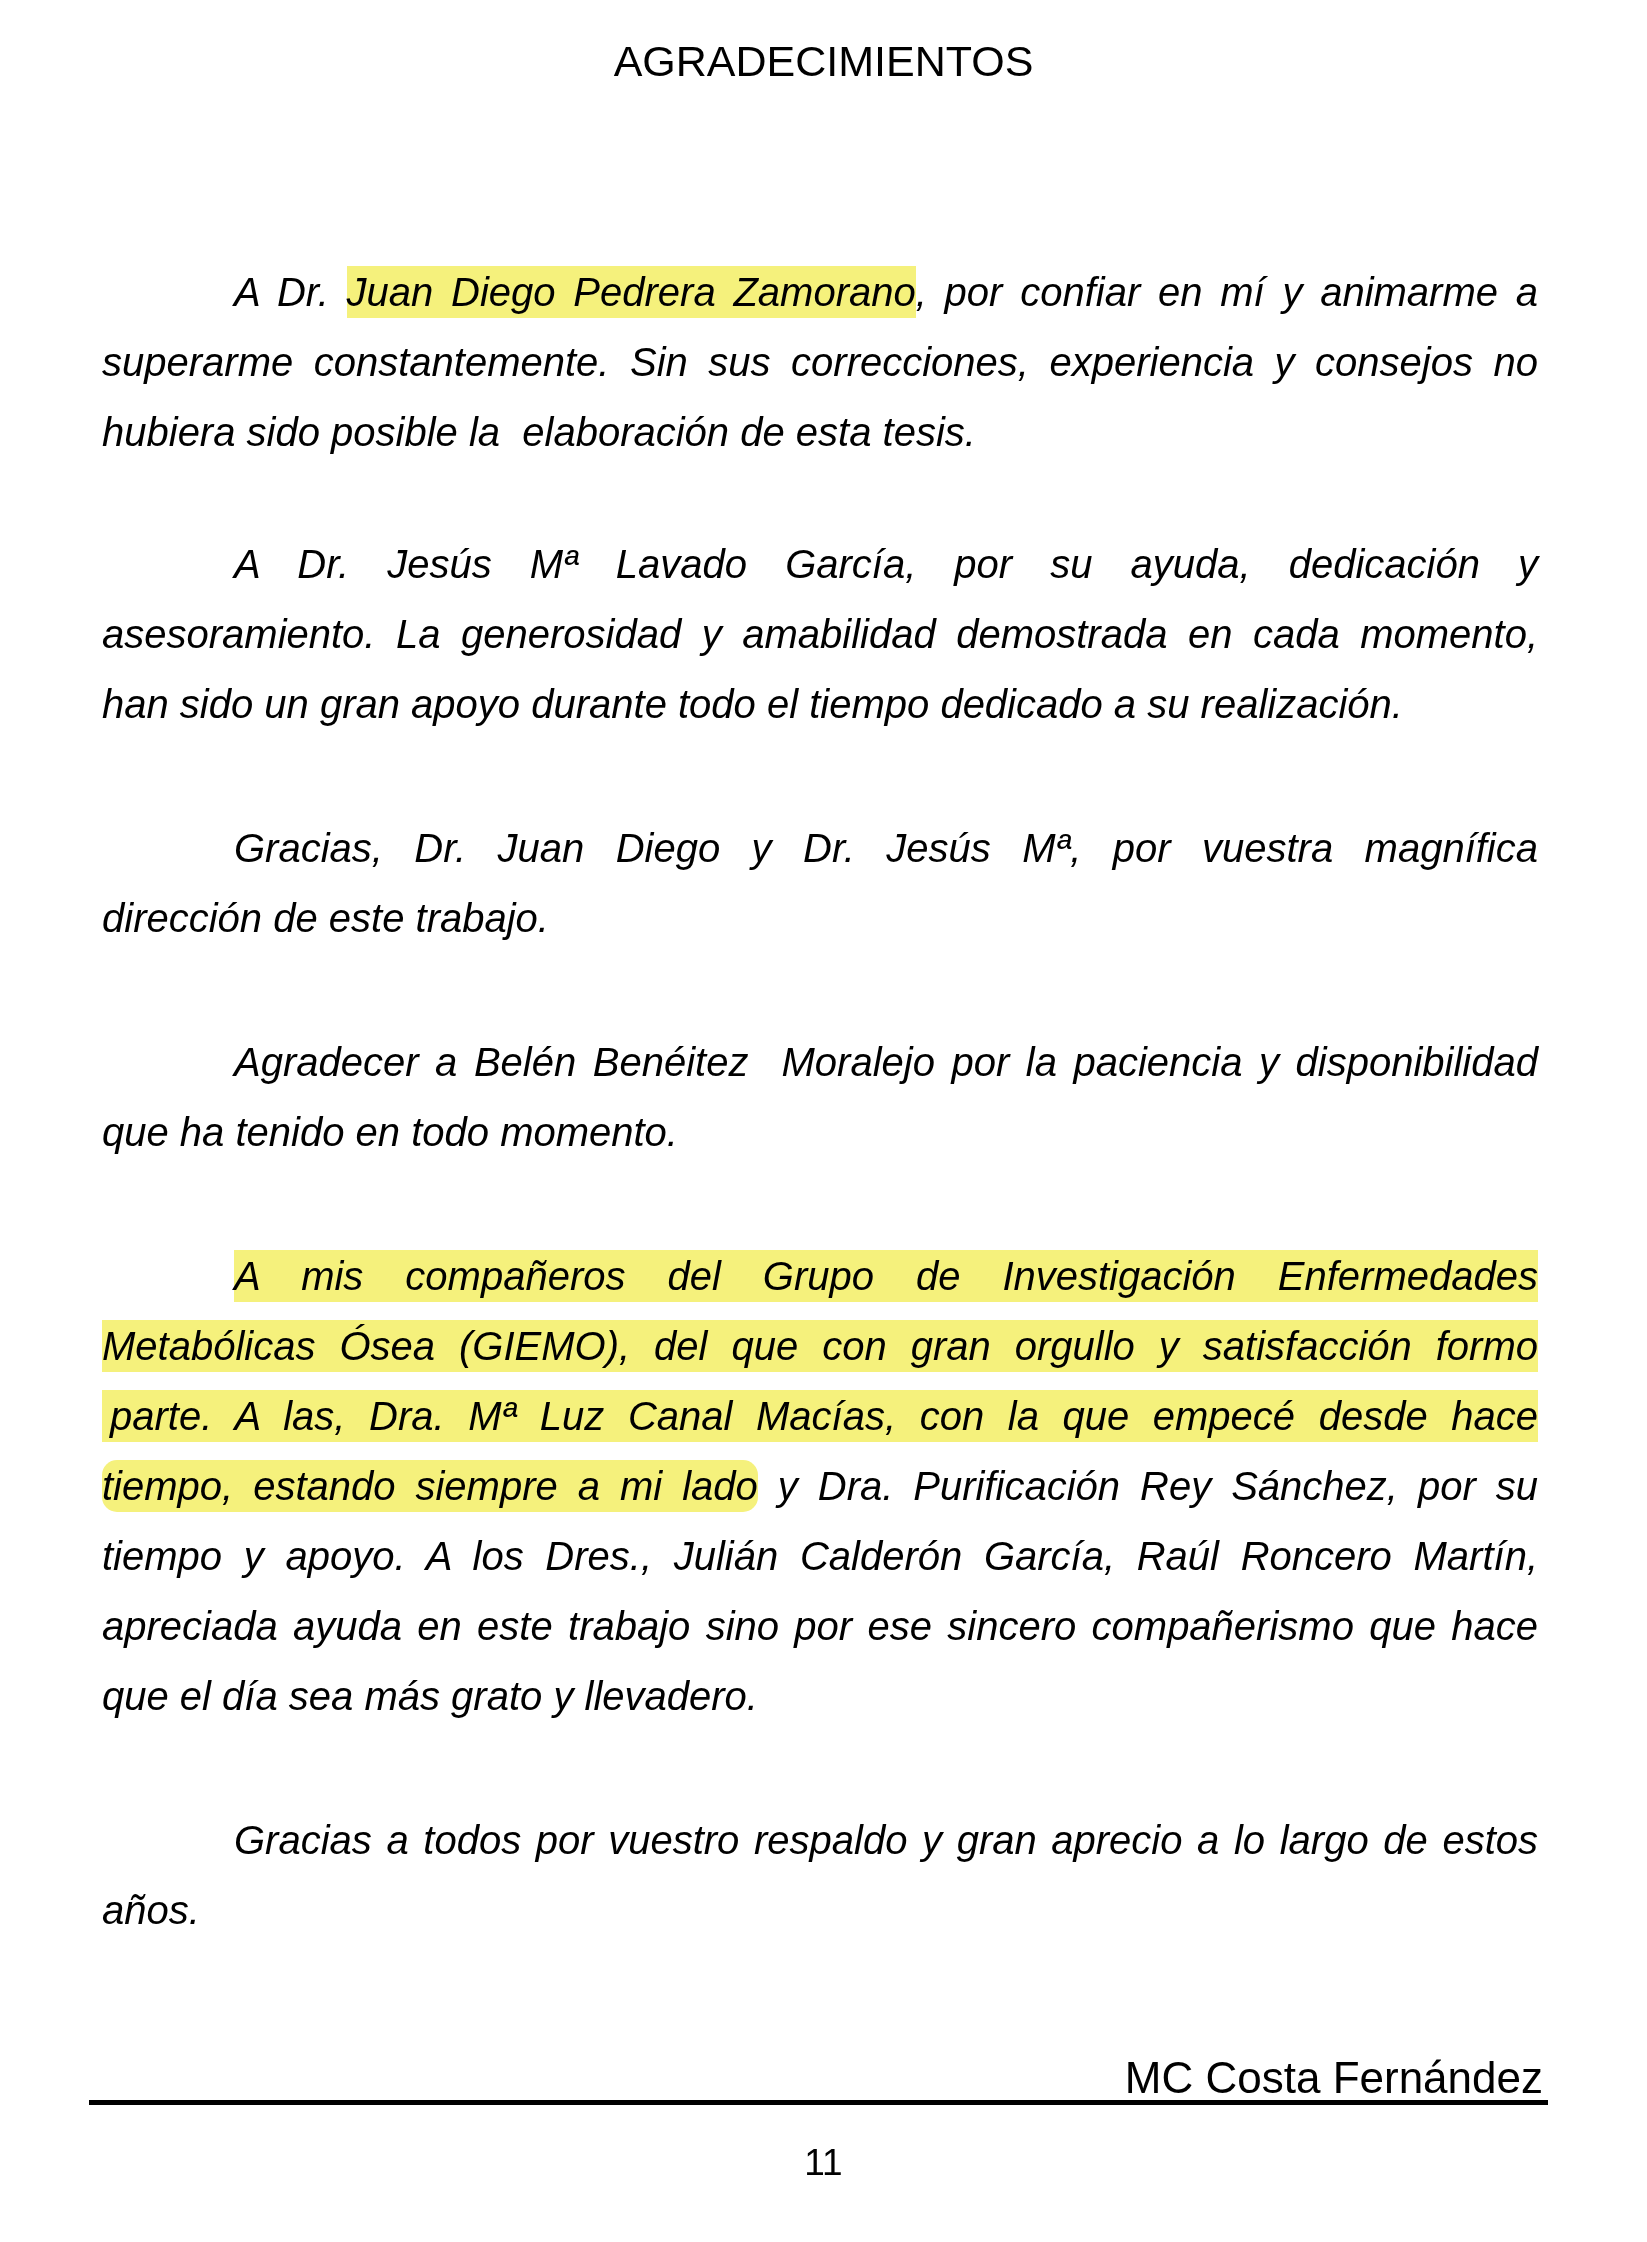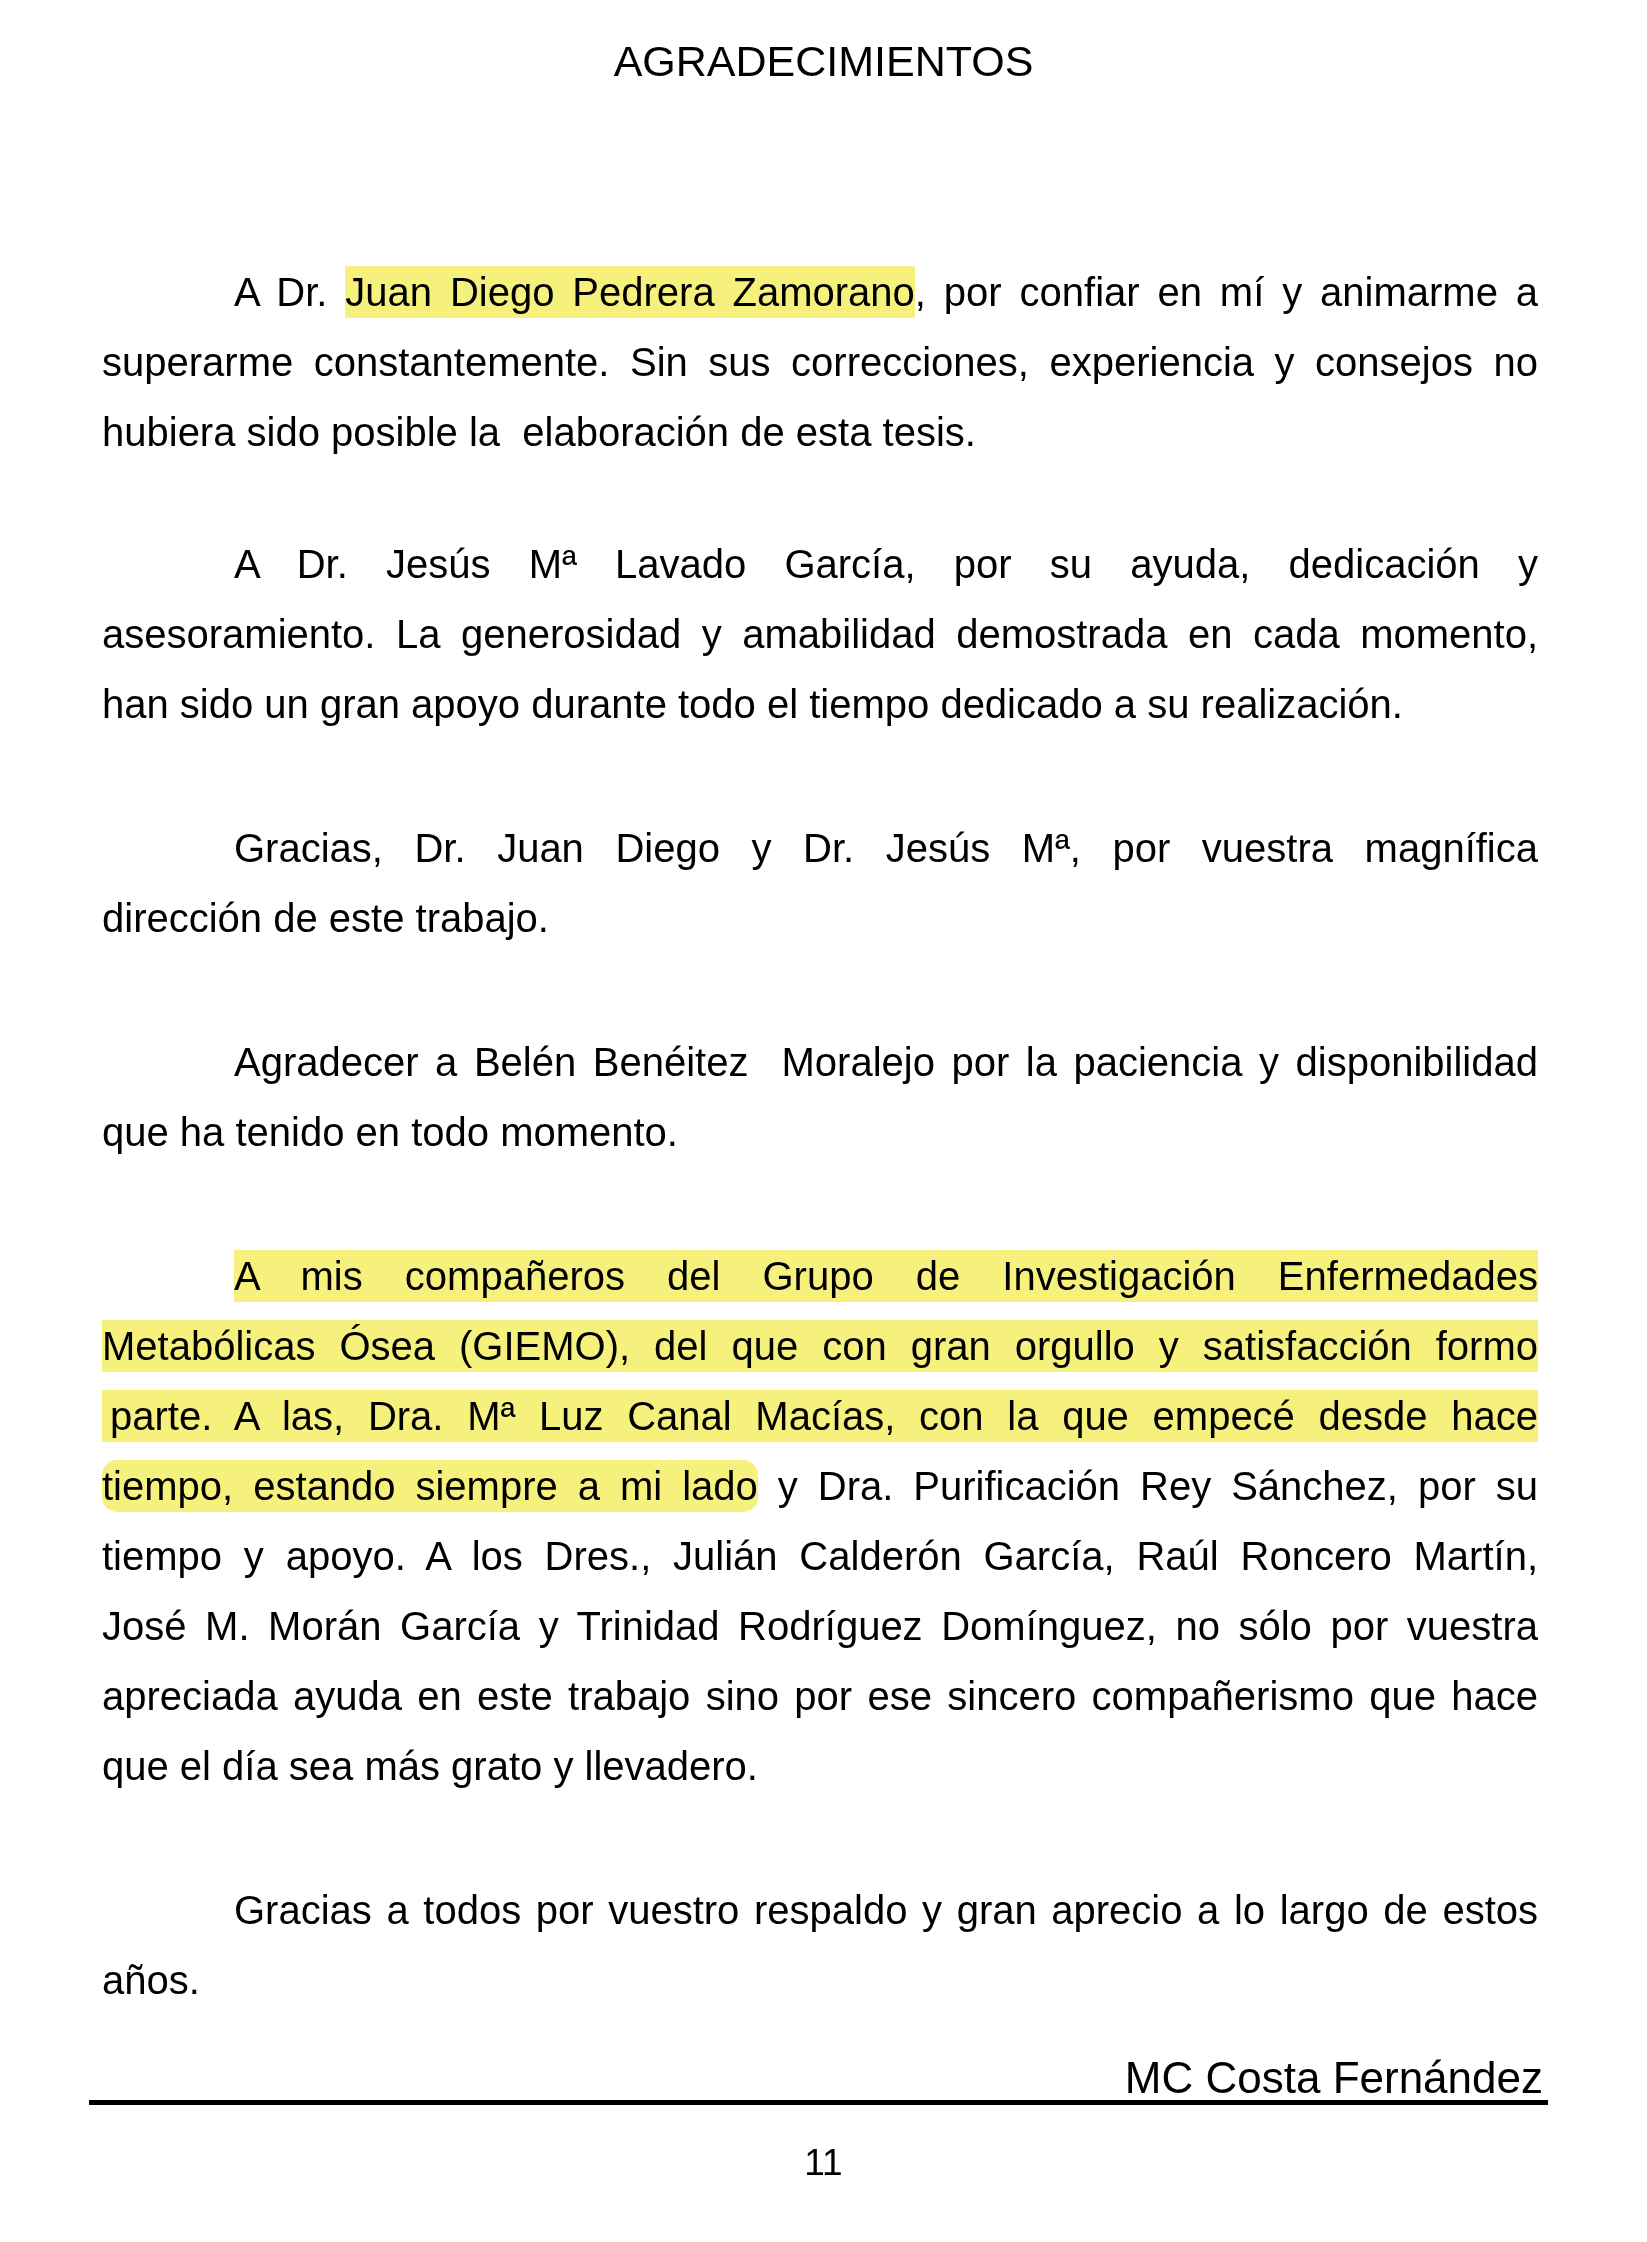--- a/index.html
+++ b/index.html
@@ -26,20 +26,21 @@
     font-size: 43px;
     line-height: 60px;
     font-weight: 400;
   }
   .content {
     position: absolute;
     top: 257px;
     left: 102px;
     width: 1436px;
     font-size: 40px;
+    font-style: italic;
   }
   .para {
     margin: 0 0 74px 0;
   }
   .para.first-para {
     margin-bottom: 62px;
   }
   .line {
     line-height: 70px;
     text-align: justify;
@@ -104,21 +105,20 @@
       <div class="para">
         <div class="line first"><span>Agradecer a Belén Benéitez &nbsp;Moralejo por la paciencia y disponibilidad</span></div>
         <div class="line last"><span>que ha tenido en todo momento.</span></div>
       </div>
       <div class="para">
         <div class="line first"><span class="hl" style="background: rgb(245, 241, 124);">A mis compañeros del Grupo de Investigación Enfermedades</span></div>
         <div class="line"><span class="hl" style="background: rgb(245, 241, 124);">Metabólicas Ósea (GIEMO), del que con gran orgullo y satisfacción formo</span></div>
         <div class="line"><span class="hl" style="background: rgb(245, 241, 124); padding-left: 8px;">parte. A las, Dra. Mª Luz Canal Macías, con la que empecé desde hace</span></div>
         <div class="line"><span class="hl" style="background: rgb(245, 241, 124); border-radius: 15px;">tiempo, estando siempre a mi lado</span><span> y Dra. Purificación Rey Sánchez, por su</span></div>
         <div class="line"><span>tiempo y apoyo. A los Dres., Julián Calderón García, Raúl Roncero Martín,</span></div>
-        <div class="line"><span>José M. Morán García y Trinidad Rodríguez Domínguez, no sólo por vuestra</span></div>
         <div class="line"><span>apreciada ayuda en este trabajo sino por ese sincero compañerismo que hace</span></div>
         <div class="line last"><span>que el día sea más grato y llevadero.</span></div>
       </div>
       <div class="para">
         <div class="line first"><span>Gracias a todos por vuestro respaldo y gran aprecio a lo largo de estos</span></div>
         <div class="line last"><span>años.</span></div>
       </div>
     </div>
   <div class="signature">MC Costa Fernández</div>
   <div class="rule"></div>

